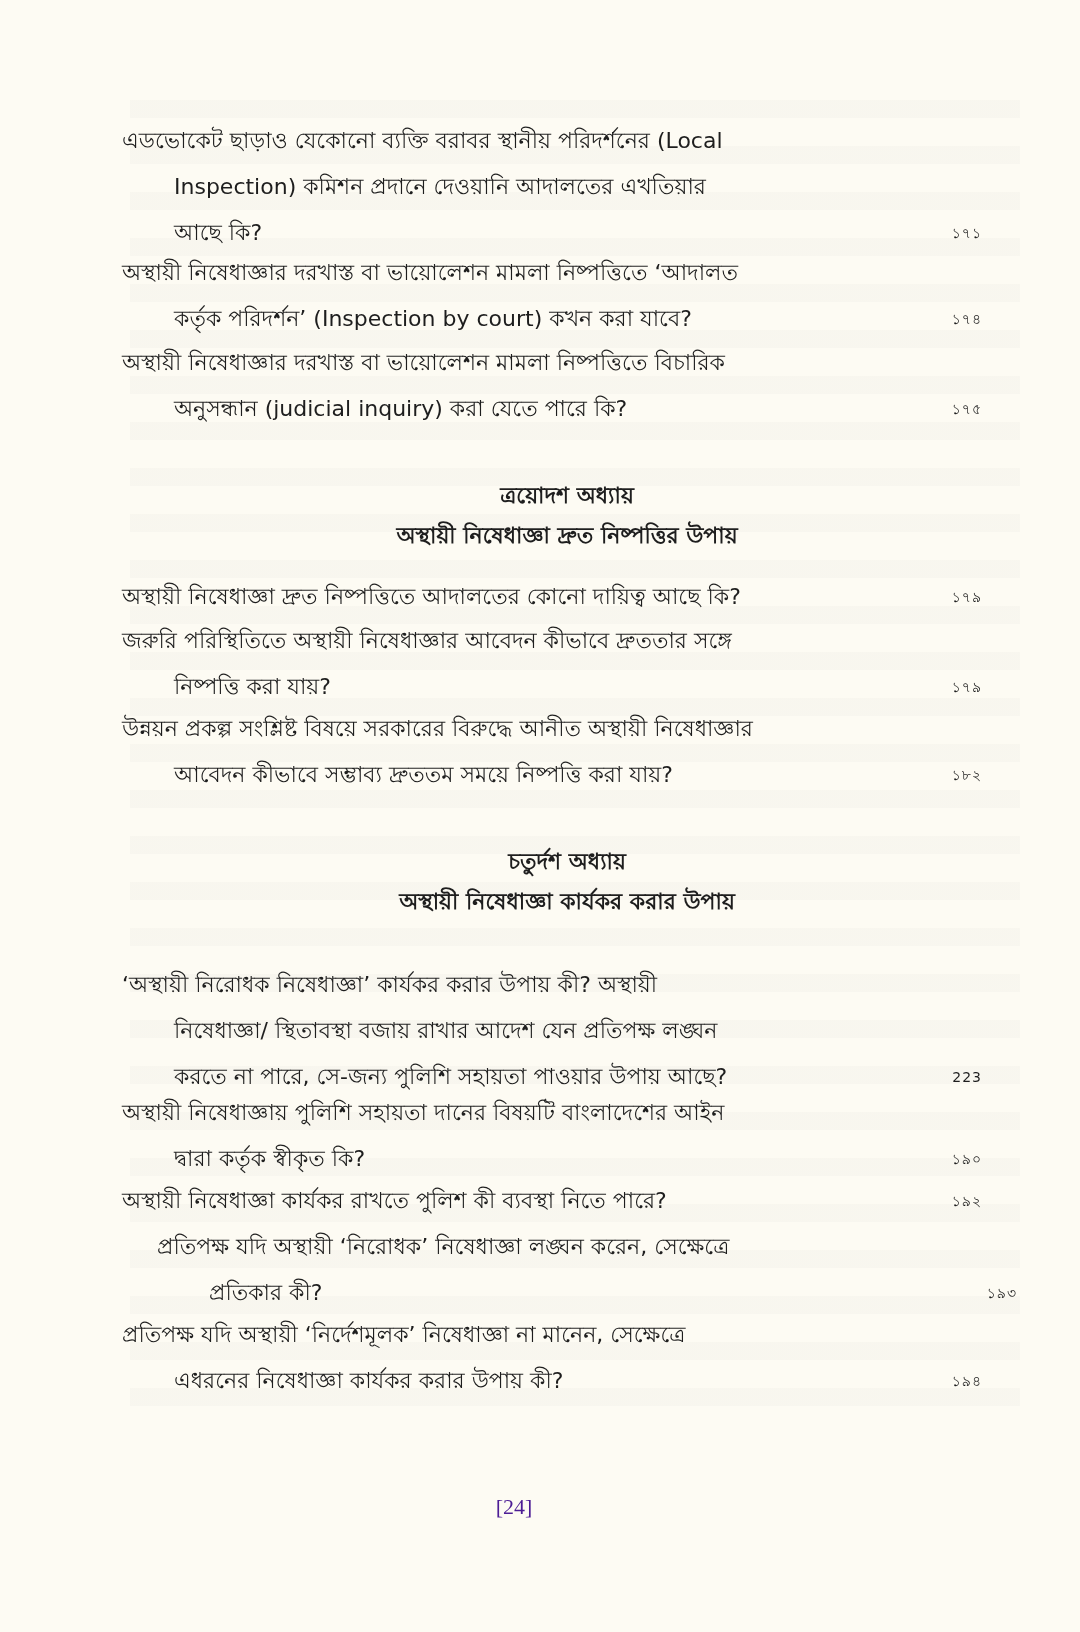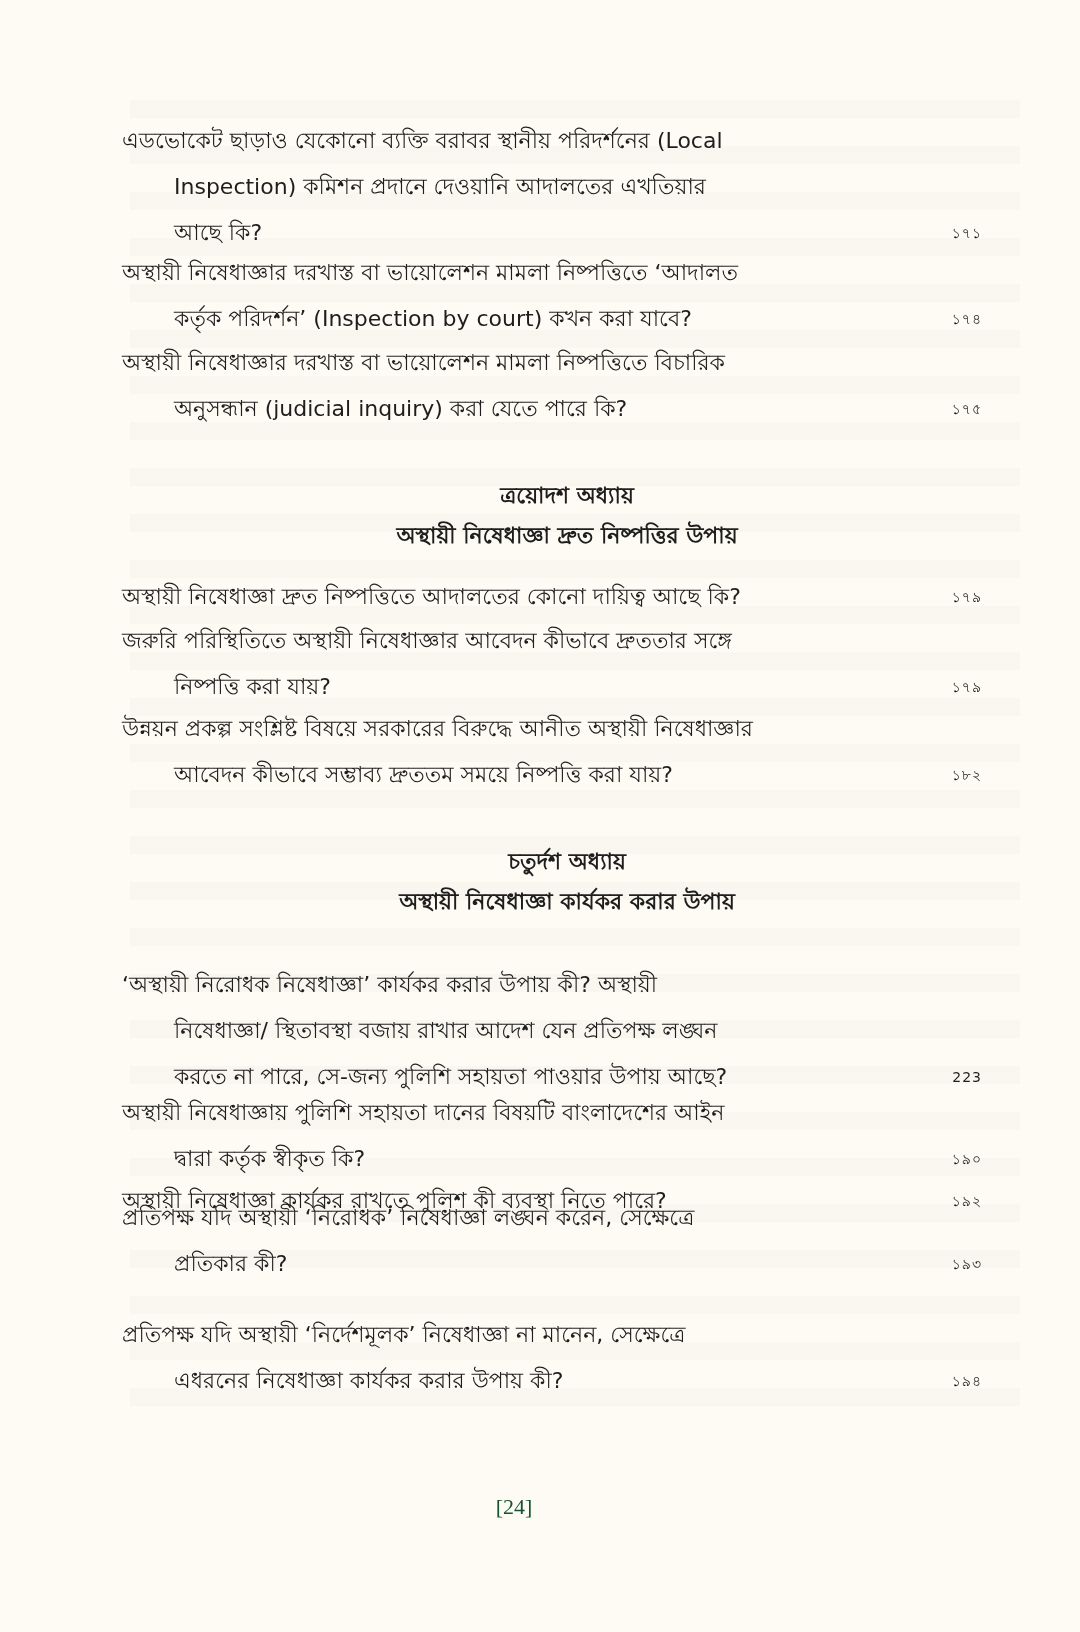--- a/index.html
+++ b/index.html
@@ -78,21 +78,21 @@
     .chapter .num { display: block; }
     .chapter .title { display: block; }
     .footer {
       position: absolute;
       left: 0;
       width: 1028px;
       top: 1494px;
       text-align: center;
       font-family: "Liberation Serif", serif;
       font-size: 22px;
-      color: #14532d;
+      color: #4c1d95;
     }
   </style>
 </head>
 <body>
 
 <div class="page">
   <div class="bleed"></div>
 
   <div class="entry" style="top:118px;">
     <span class="line">এডভোকেট ছাড়াও যেকোনো ব্যক্তি বরাবর স্থানীয় পরিদর্শনের (Local</span>
@@ -169,21 +169,21 @@
     </span>
   </div>
 
   <div class="entry" style="top:1178px;">
     <span class="last noindent">
       <span class="txt">অস্থায়ী নিষেধাজ্ঞা কার্যকর রাখতে পুলিশ কী ব্যবস্থা নিতে পারে?</span>
       <span class="pageno">১৯২</span>
     </span>
   </div>
 
-  <div class="entry" style="top:1195px;">
+  <div class="entry" style="top:1224px;margin-left:35px;">
     <span class="line">প্রতিপক্ষ যদি অস্থায়ী ‘নিরোধক’ নিষেধাজ্ঞা লঙ্ঘন করেন, সেক্ষেত্রে</span>
     <span class="last">
       <span class="txt">প্রতিকার কী?</span>
       <span class="pageno">১৯৩</span>
     </span>
   </div>
 
   <div class="entry" style="top:1312px;">
     <span class="line">প্রতিপক্ষ যদি অস্থায়ী ‘নির্দেশমূলক’ নিষেধাজ্ঞা না মানেন, সেক্ষেত্রে</span>
     <span class="last">

